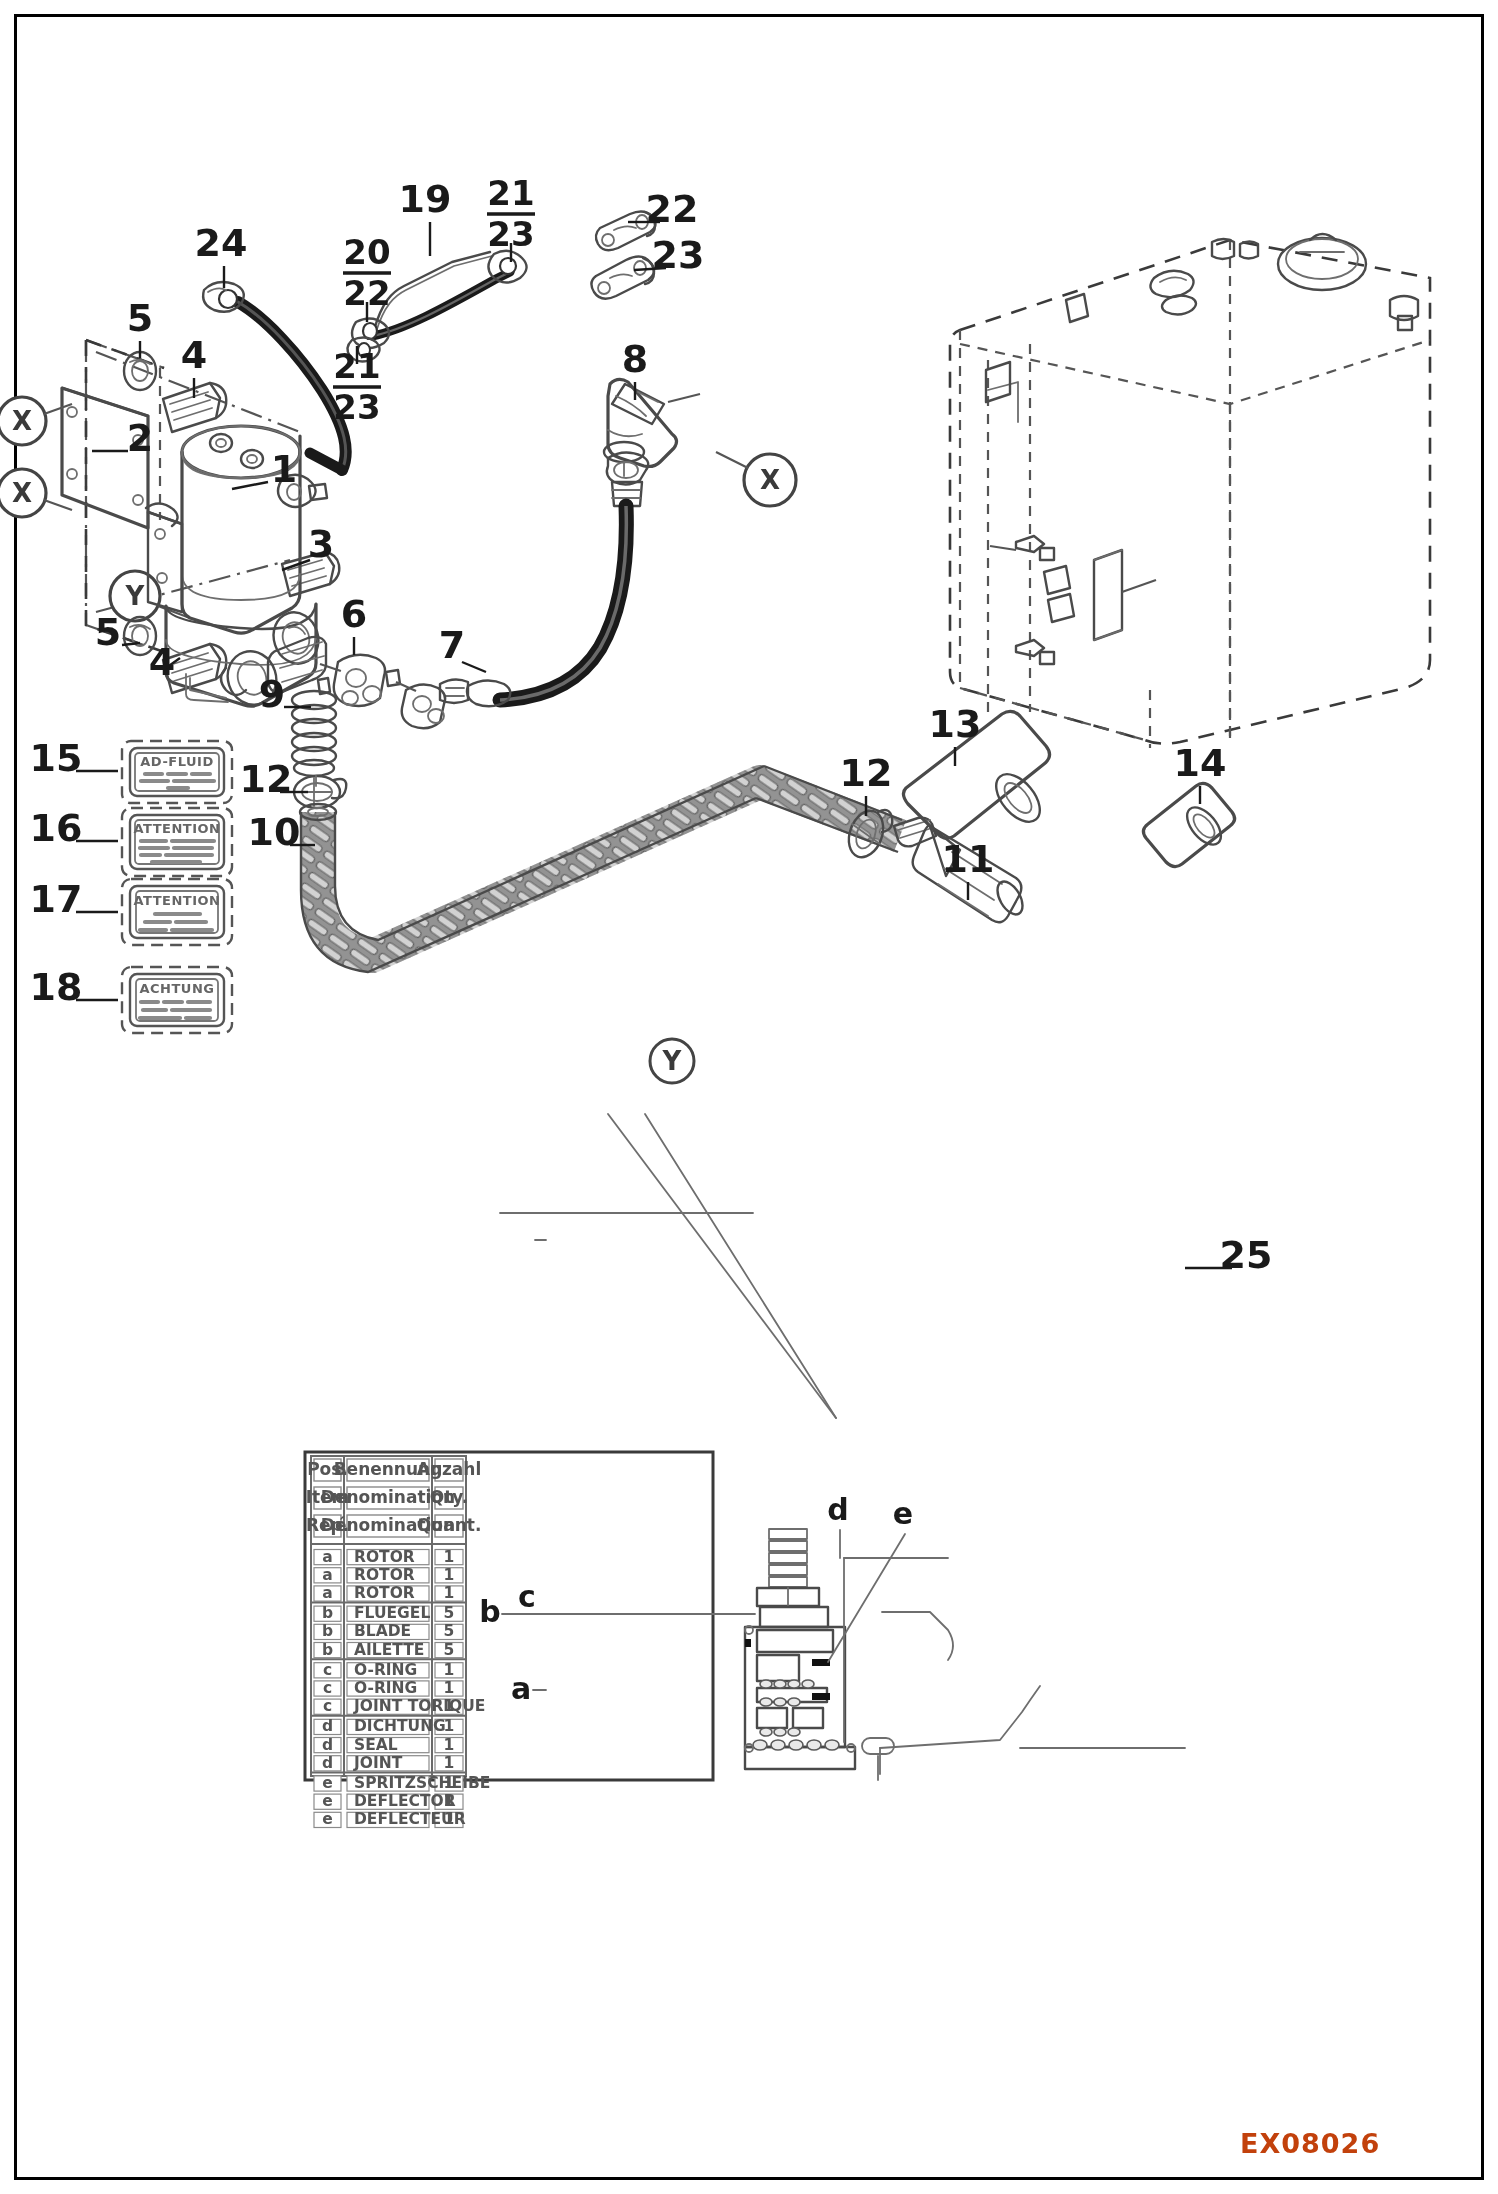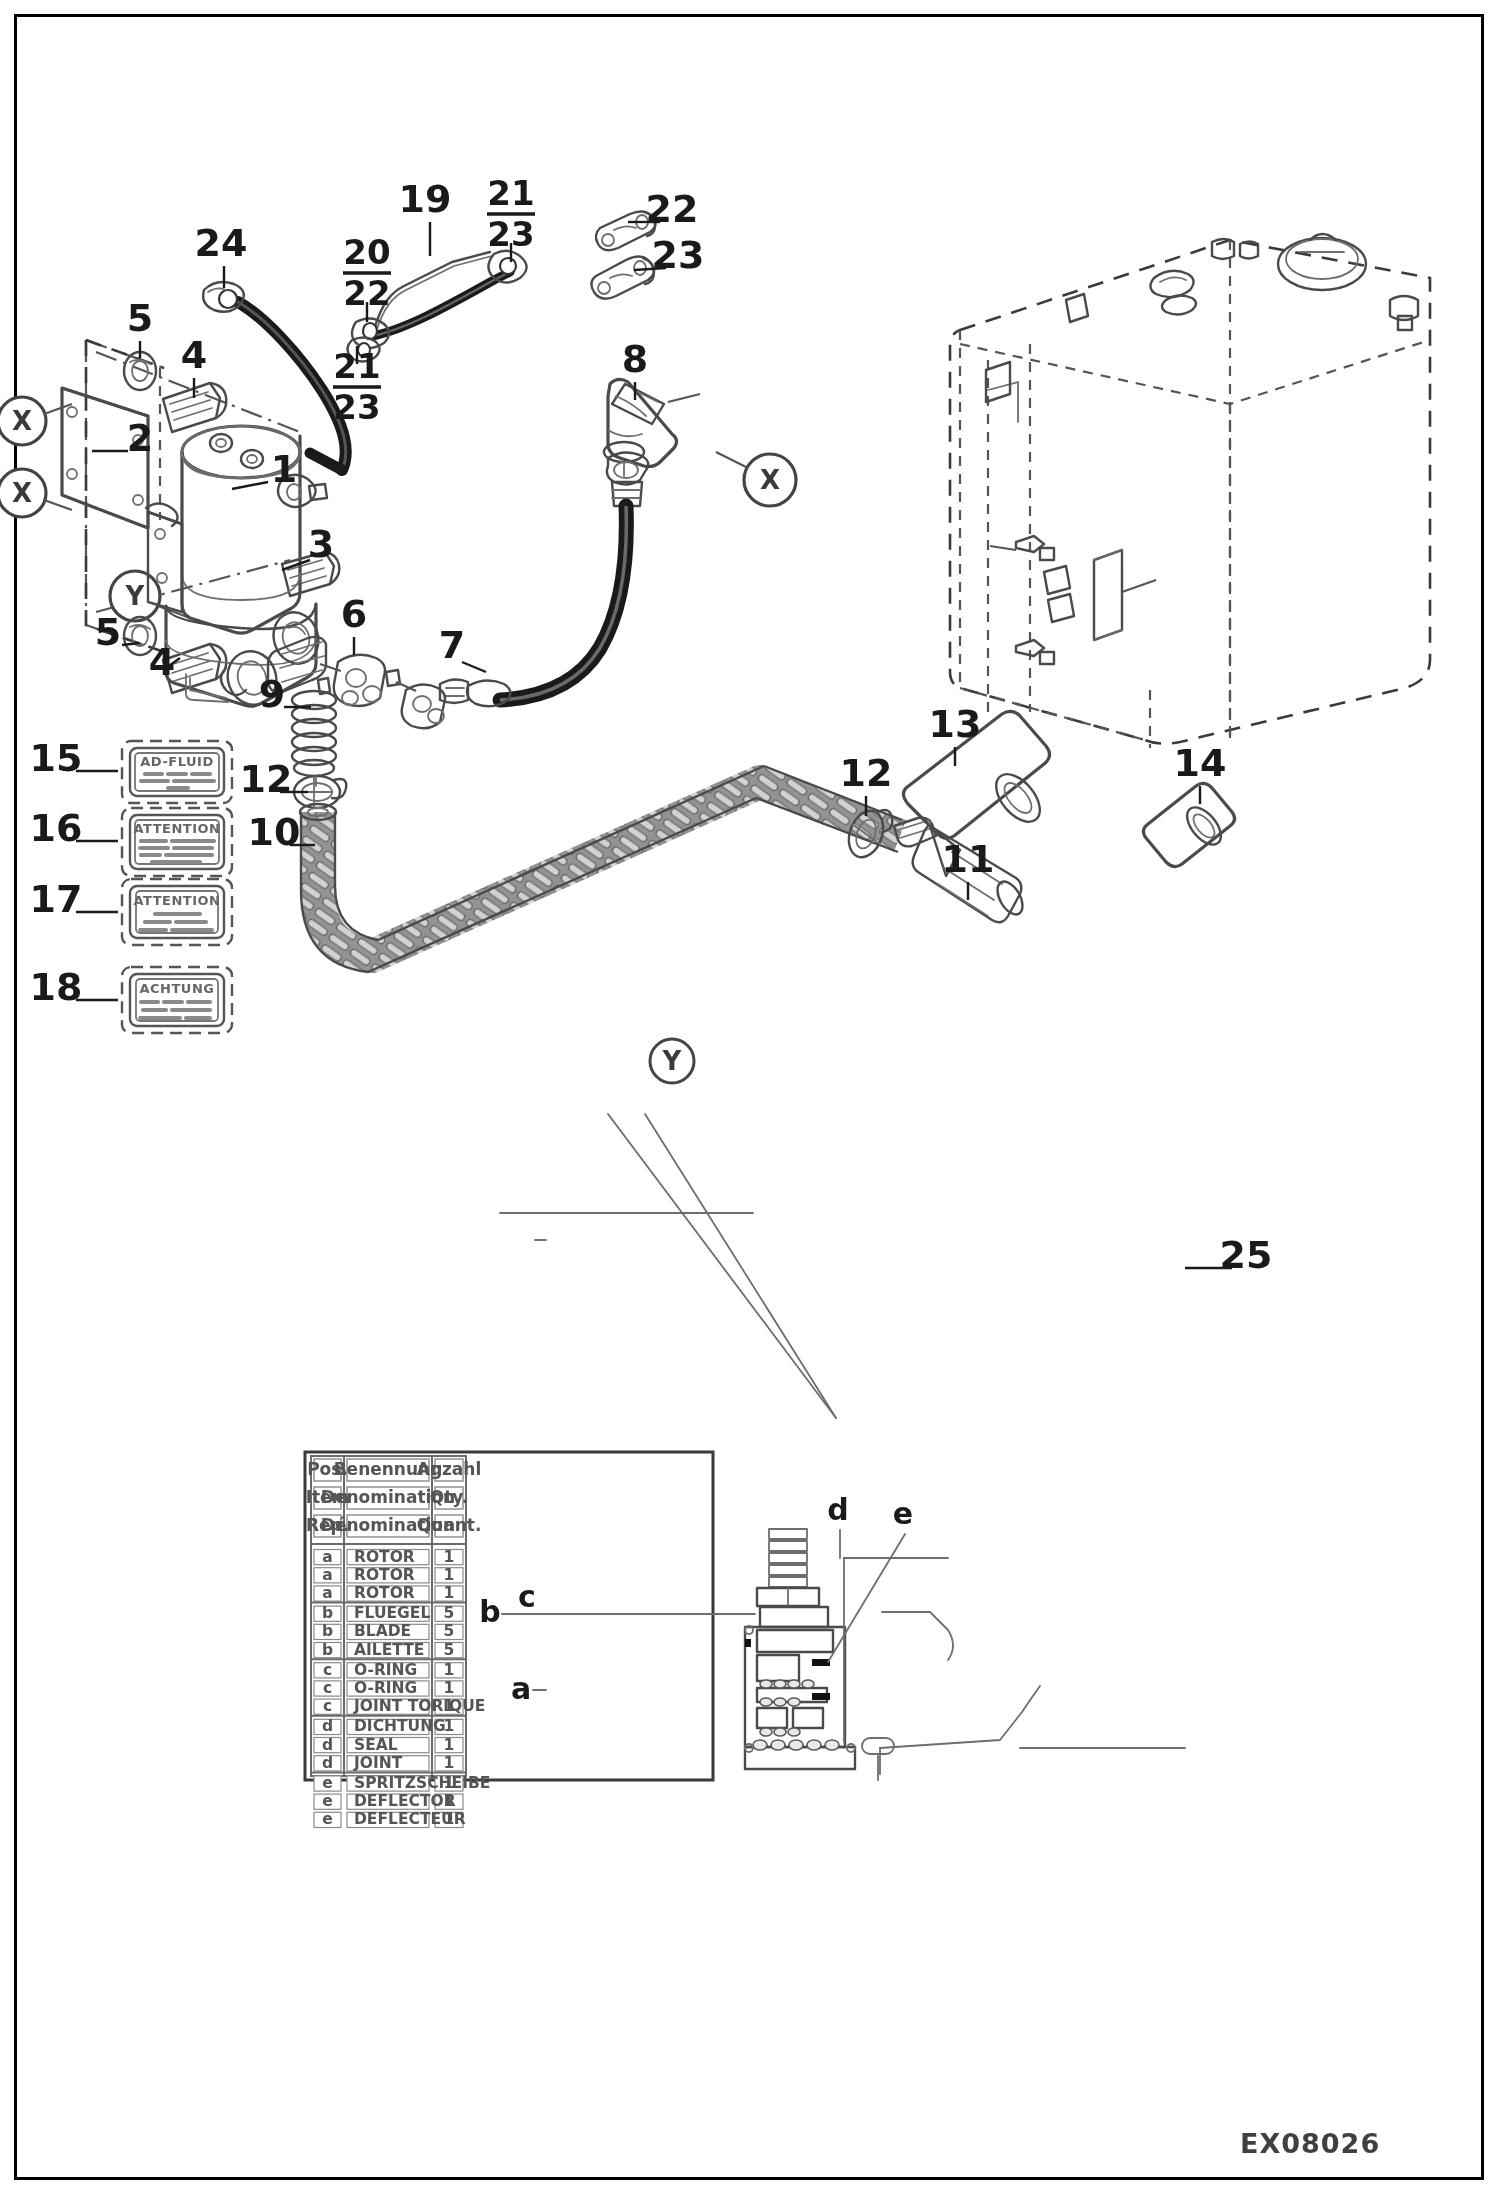--- a/index.html
+++ b/index.html
@@ -764,15 +764,15 @@
     <g id="detail-letters-layer">
         <text x="521" y="1699" class="cal-letter" text-anchor="middle">a</text>
         <text x="490" y="1622" class="cal-letter" text-anchor="middle">b</text>
         <text x="527" y="1607" class="cal-letter" text-anchor="middle">c</text>
         <text x="838" y="1520" class="cal-letter" text-anchor="middle">d</text>
         <text x="903" y="1524" class="cal-letter" text-anchor="middle">e</text>
       </g>
   </svg>
 
   <div style="position:absolute;left:1240px;top:2128px;">
-    <span class="code" style="font-family:'DejaVu Sans',sans-serif;font-size:27px;font-weight:bold;color:#404040;letter-spacing:1px;">EX08026</span>
+    <span class="code" style="font-family:'DejaVu Sans',sans-serif;font-size:27px;font-weight:bold;color:#c2410c;letter-spacing:1px;">EX08026</span>
   </div>
 </div>
 
 </body></html>

